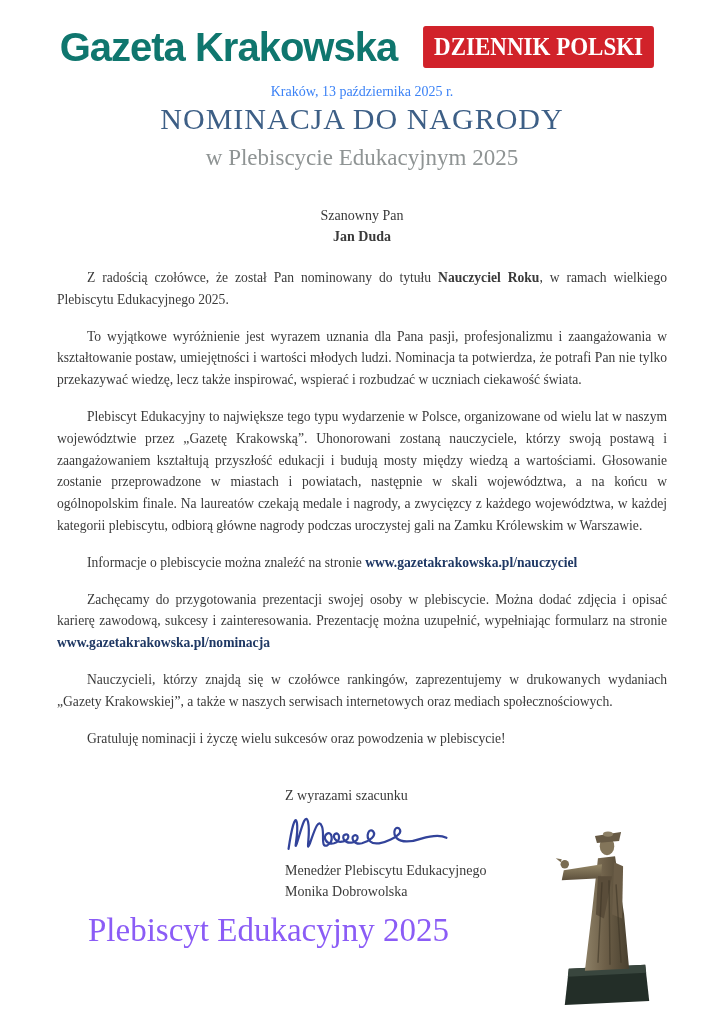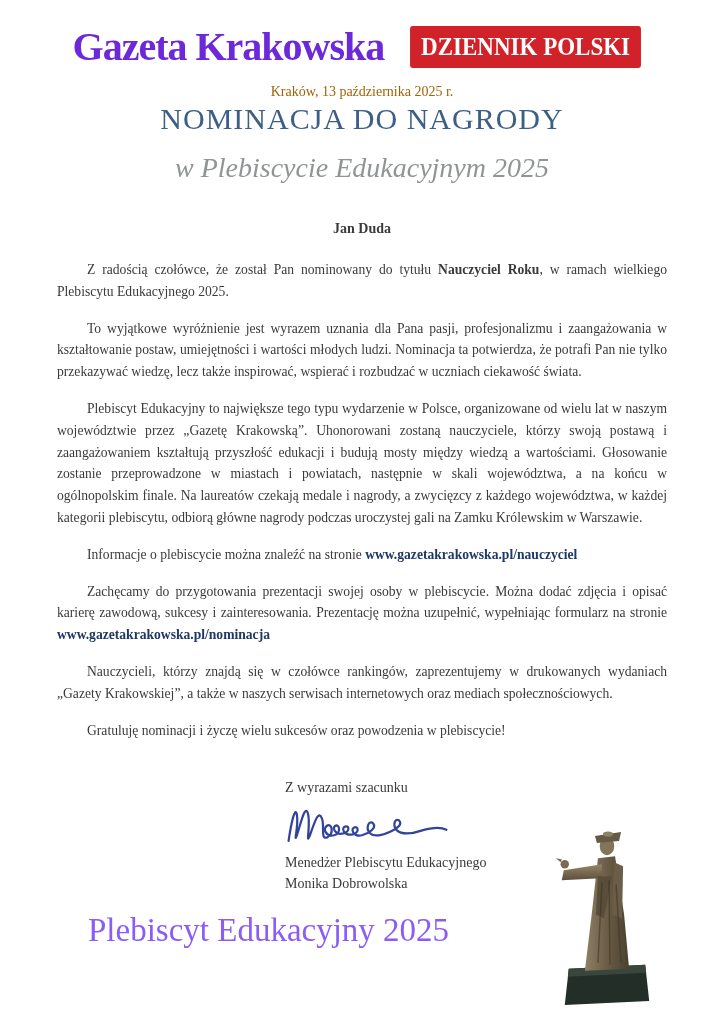--- a/index.html
+++ b/index.html
@@ -11,57 +11,56 @@
     font-family:"Liberation Serif", serif;
     color:#3a3a3a;
     overflow:hidden;
   }
   
   .header{
     padding-top:26px;
     display:flex;justify-content:center;align-items:center;gap:16px;
   }
   .masthead-left{
-    font-family:Liberation Serif, serif;
+    font-family:Liberation Sans, sans-serif;
     font-weight:bold;
     font-size:40px;
     letter-spacing:-1px;
-    color:#6d28d9;
+    color:#0f766e;
     line-height:1;
   }
   .masthead-right{
     background:#d1222a;
     color:#ffffff;
     font-family:"Liberation Serif", serif;
     font-weight:bold;
     font-size:25px;
     letter-spacing:0px;
     padding:8px 12px 9px;
     border-radius:3px;
     line-height:1;
     white-space:nowrap;
     transform:scaleX(.92);
   }
   
-  .dateline{text-align:center;margin-top:16px;font-size:14px;color:#a16207;}
+  .dateline{text-align:center;margin-top:16px;font-size:14px;color:#3b82f6;}
   .doc-title{
     text-align:center;
     margin-top:2px;
     font-size:30px;
     color:#3d5f86;
     letter-spacing:1px;
     line-height:1.15;
   }
   .doc-subtitle{
     text-align:center;
-    font-size:28px;
+    font-size:23px;
     color:#8f9494;
-    margin-top:14px;
+    margin-top:7px;
     line-height:1.2;
-    font-style:italic;
   }
   
   .recipient{text-align:center;margin-top:34px;font-size:14px;line-height:21px;}
   .recipient .name{font-weight:bold;}
   
   .body-text{
     margin:20px 57px 0 57px;
     font-size:13.6px;
     line-height:21.8px;
     text-align:justify;
@@ -105,20 +104,21 @@
     <div class="masthead-left">Gazeta Krakowska</div>
     <div class="masthead-right">DZIENNIK POLSKI</div>
   </div>
 
   <div class="dateline">Kraków, 13 października 2025 r.</div>
 
   <div class="doc-title">NOMINACJA DO NAGRODY</div>
   <div class="doc-subtitle">w Plebiscycie Edukacyjnym 2025</div>
 
   <div class="recipient">
+    <div>Szanowny Pan</div>
     <div class="name">Jan Duda</div>
   </div>
 
   <div class="body-text">
 
     <p><span>Z radością czołówce, że został Pan nominowany do tytułu </span><b>Nauczyciel Roku</b><span>, w ramach wielkiego Plebiscytu Edukacyjnego 2025.</span></p>
 
     <p>To wyjątkowe wyróżnienie jest wyrazem uznania dla Pana pasji, profesjonalizmu i zaangażowania w kształtowanie postaw, umiejętności i wartości młodych ludzi. Nominacja ta potwierdza, że potrafi Pan nie tylko przekazywać wiedzę, lecz także inspirować, wspierać i rozbudzać w uczniach ciekawość świata.</p>
 
     <p>Plebiscyt Edukacyjny to największe tego typu wydarzenie w Polsce, organizowane od wielu lat w naszym województwie przez „Gazetę Krakowską”. Uhonorowani zostaną nauczyciele, którzy swoją postawą i zaangażowaniem kształtują przyszłość edukacji i budują mosty między wiedzą a wartościami. Głosowanie zostanie przeprowadzone w miastach i powiatach, następnie w skali województwa, a na końcu w ogólnopolskim finale. Na laureatów czekają medale i nagrody, a zwycięzcy z każdego województwa, w każdej kategorii plebiscytu, odbiorą główne nagrody podczas uroczystej gali na Zamku Królewskim w Warszawie.</p>

